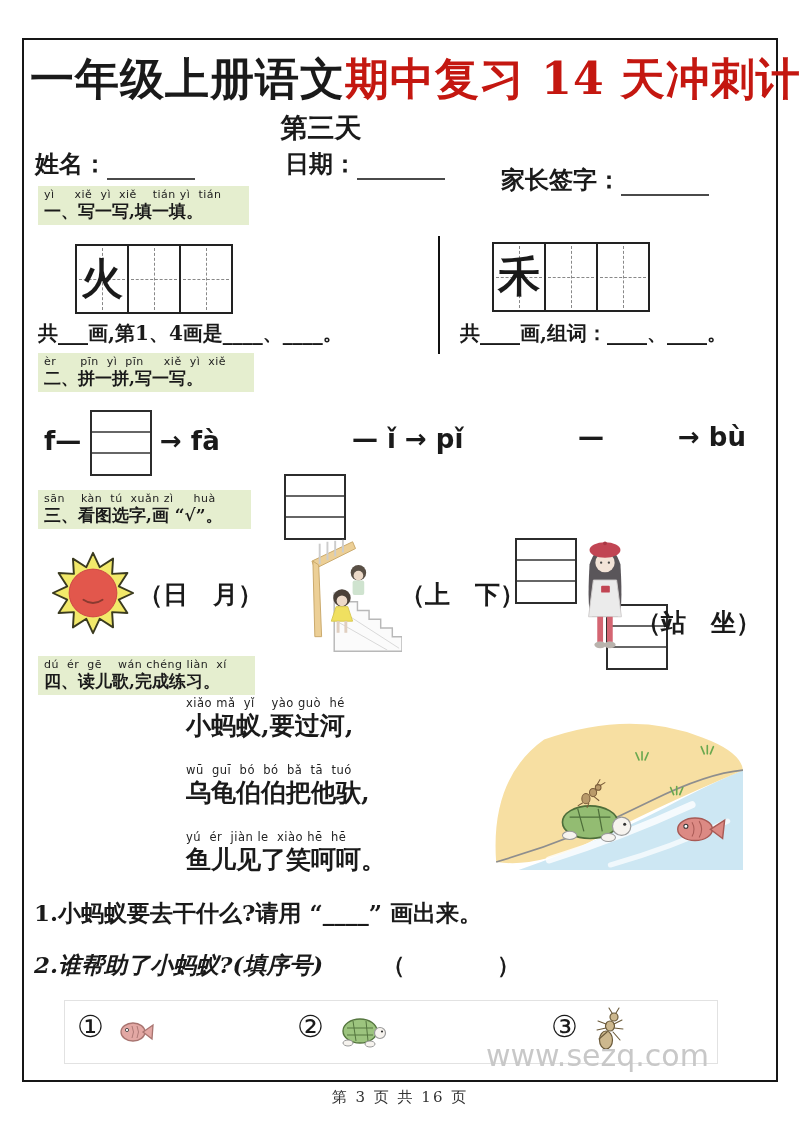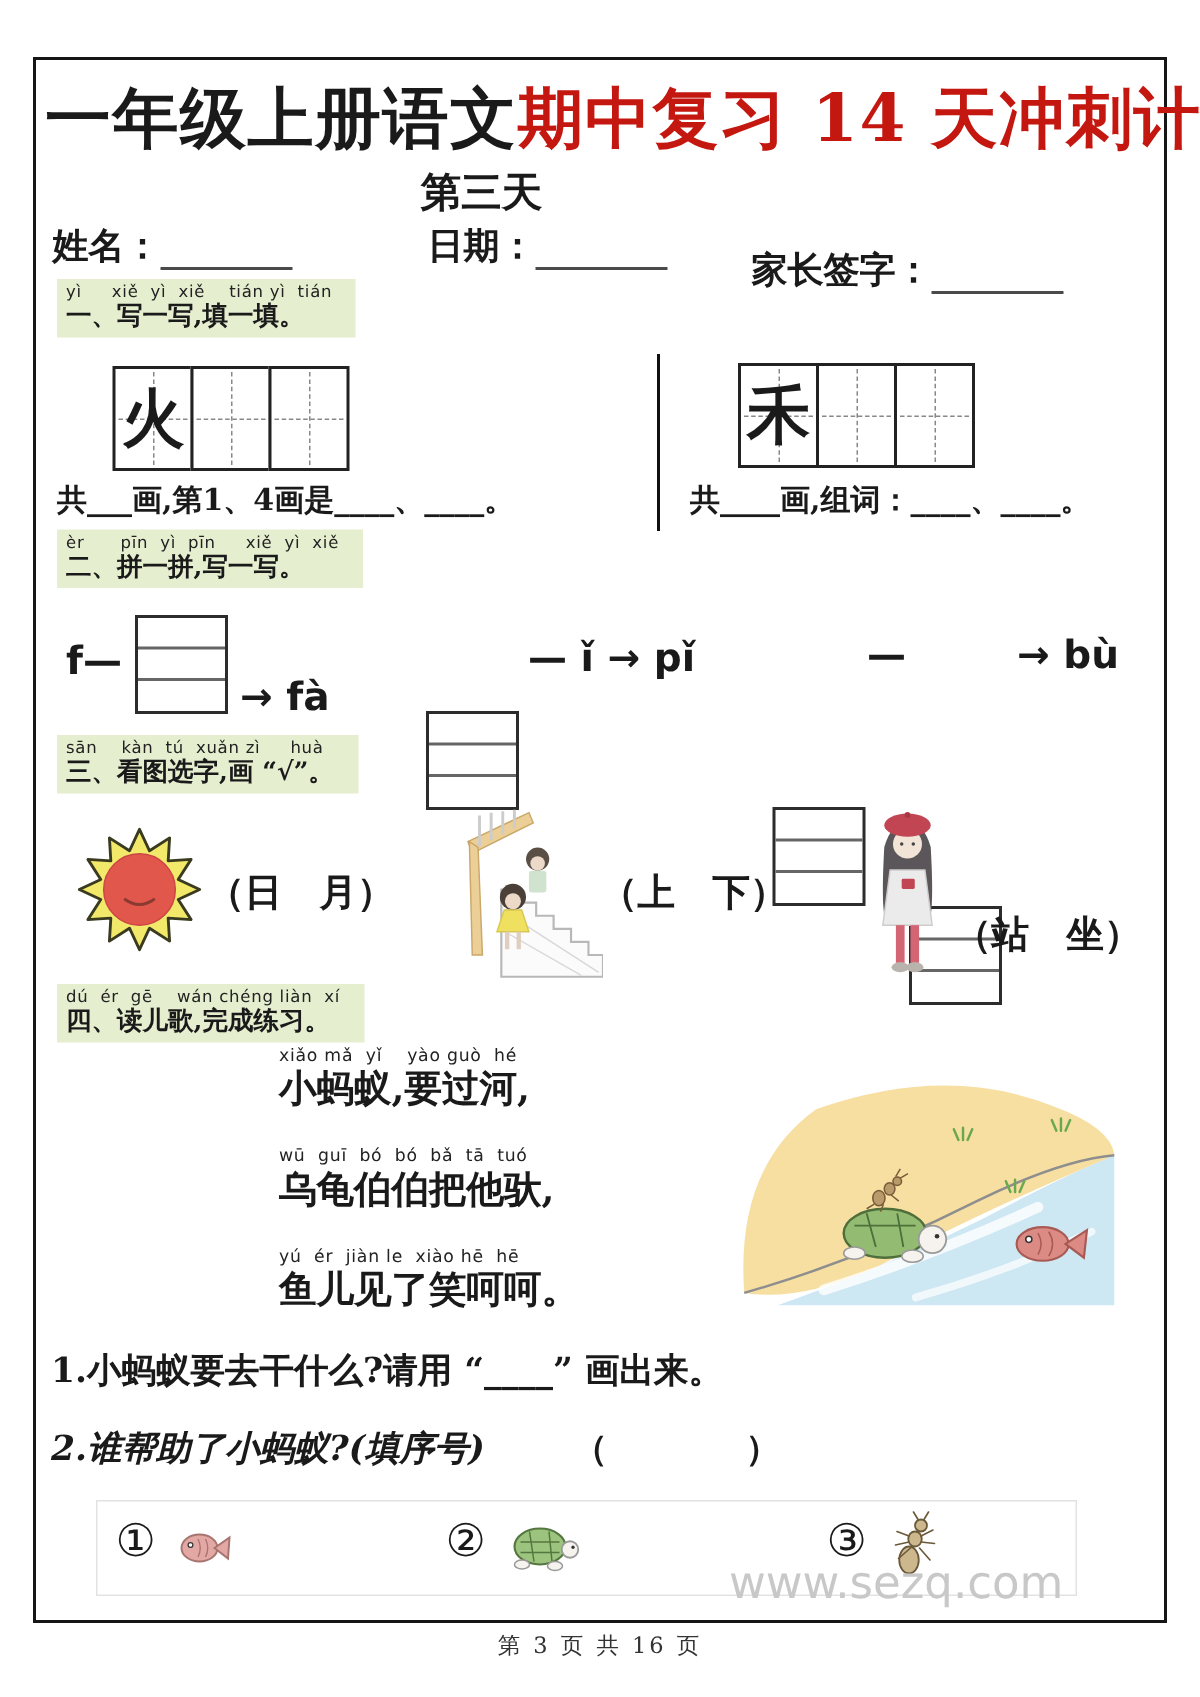--- a/index.html
+++ b/index.html
@@ -10,21 +10,21 @@
   .abs{position:absolute;}
   .frame{left:22px;top:38px;width:752px;height:1040px;border:2px solid #161616;}
   .title{left:30px;top:50px;width:740px;text-align:center;white-space:nowrap;
          font-family:"DejaVu Serif",serif;font-weight:bold;font-size:44px;letter-spacing:1px;}
   .title .red{color:#c41710;}
   .subtitle{left:0;top:110px;width:642px;text-align:center;
             font-family:"DejaVu Serif",serif;font-weight:bold;font-size:27px;}
   .meta{font-family:"DejaVu Serif",serif;font-weight:bold;font-size:24px;top:148px;white-space:nowrap;}
   .blank{display:inline-block;border-bottom:2px solid #4a4a4a;height:24px;vertical-align:bottom;}
   
-  .sec{background:#e5eecf;padding:2px 16px 4px 6px;}
+  .sec{background:#e5eecf;padding:2px 28px 4px 6px;}
   .py{font-size:11px;letter-spacing:.5px;white-space:pre;color:#222;line-height:1.25;}
   .sec .t{font-size:17px;font-weight:bold;font-family:"DejaVu Serif",serif;line-height:1.15;}
   
   .zigrid{display:flex;}
   .zcell{width:50px;height:66px;border:2px solid #222;position:relative;
          display:flex;align-items:center;justify-content:center;background:#fff;}
   .zcell + .zcell{margin-left:-2px;}
   .zcell::before{content:"";position:absolute;left:50%;top:2px;bottom:2px;border-left:1px dashed #888;}
   .zcell::after{content:"";position:absolute;top:50%;left:2px;right:2px;border-top:1px dashed #888;}
   .zchar{font-size:42px;font-weight:bold;font-family:"DejaVu Serif",serif;z-index:1;}
@@ -82,21 +82,21 @@
 <div class="abs qline" style="left:38px;top:320px;">共___画,第1、4画是____、____。</div>
 <div class="abs qline" style="left:460px;top:320px;">共____画,组词：____、____。</div>
 
 <div class="abs sec" style="left:38px;top:353px;">
   <div class="py">èr      pīn  yì  pīn     xiě  yì  xiě</div>
   <div class="t">二、拼一拼,写一写。</div>
 </div>
 
 <div class="abs plabel" style="left:44px;top:426px;">f—</div>
 <div class="abs pbox" style="left:90px;top:410px;"></div>
-<div class="abs plabel" style="left:160px;top:450px;">→ fà</div>
+<div class="abs plabel" style="left:160px;top:426px;">→ fà</div>
 
 <div class="abs pbox" style="left:284px;top:408px;"></div>
 <div class="abs plabel" style="left:352px;top:424px;">— ǐ → pǐ</div>
 
 <div class="abs pbox" style="left:515px;top:406px;"></div>
 <div class="abs plabel" style="left:578px;top:422px;">—</div>
 <div class="abs pbox" style="left:606px;top:406px;"></div>
 <div class="abs plabel" style="left:678px;top:422px;">→ bù</div>
 
 <div class="abs sec" style="left:38px;top:490px;">

